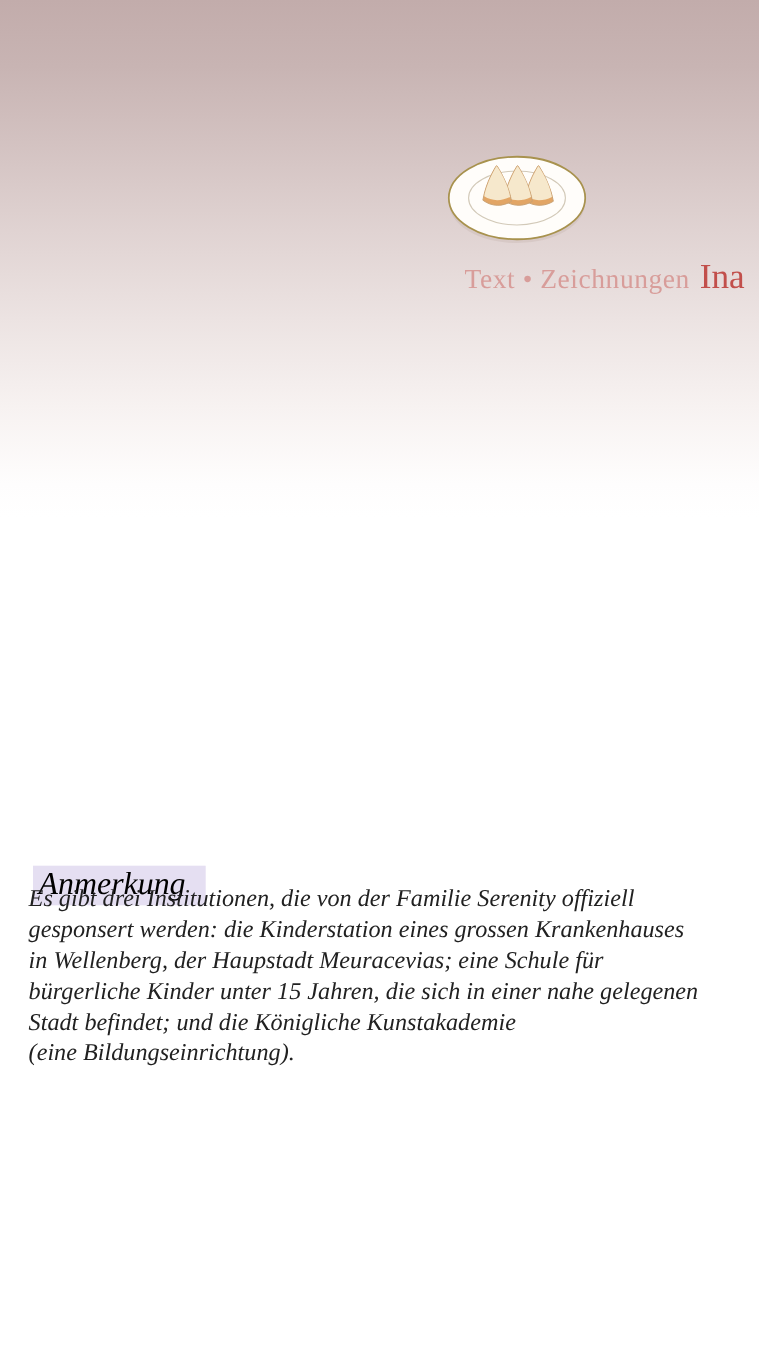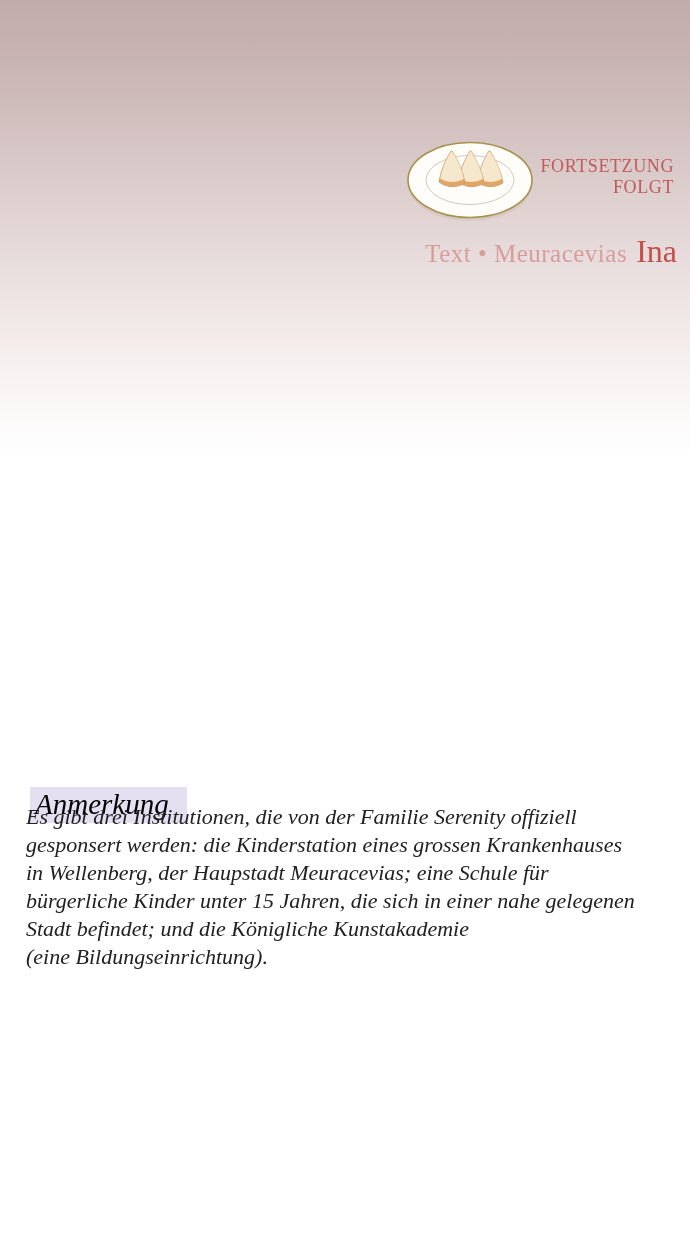--- a/index.html
+++ b/index.html
@@ -102,27 +102,23 @@
         <path class="bread-body" d="M14 1.5 C9.5 9 5 19 3.2 28.5 C10 33 19 33 26.8 29 C25 19 20 9 15 1.5 C14.7 1 14.3 1 14 1.5 Z"></path>
       </g>
 
       <g transform="translate(32,13)">
         <path class="bread-base" d="M14 1 C9 9 4 20 2 32 C10 38 20 38 28 33 C26 21 20 9 15 1 C14.7 0.6 14.3 0.6 14 1 Z"></path>
         <path class="bread-body" d="M14 1.5 C9.5 9 5 19 3.2 28.5 C10 33 19 33 26.8 29 C25 19 20 9 15 1.5 C14.7 1 14.3 1 14 1.5 Z"></path>
       </g>
     </svg>
   </div>
 
-  <div class="continued">
-    <div>FORTSETZUNG</div>
-    <div>FOLGT</div>
-  </div>
 
   <div class="credits">
-    <span class="roles">Text • Meuracevias</span>
+    <span class="roles">Text • Zeichnungen</span>
     <span class="author">Ina</span>
   </div>
 
   <div class="note-heading">Anmerkung</div>
   <div class="note-body">Es gibt drei Institutionen, die von der Familie Serenity offiziell
 gesponsert werden: die Kinderstation eines grossen Krankenhauses
 in Wellenberg, der Haupstadt Meuracevias; eine Schule für
 bürgerliche Kinder unter 15 Jahren, die sich in einer nahe gelegenen
 Stadt befindet; und die Königliche Kunstakademie
 (eine Bildungseinrichtung).</div>

